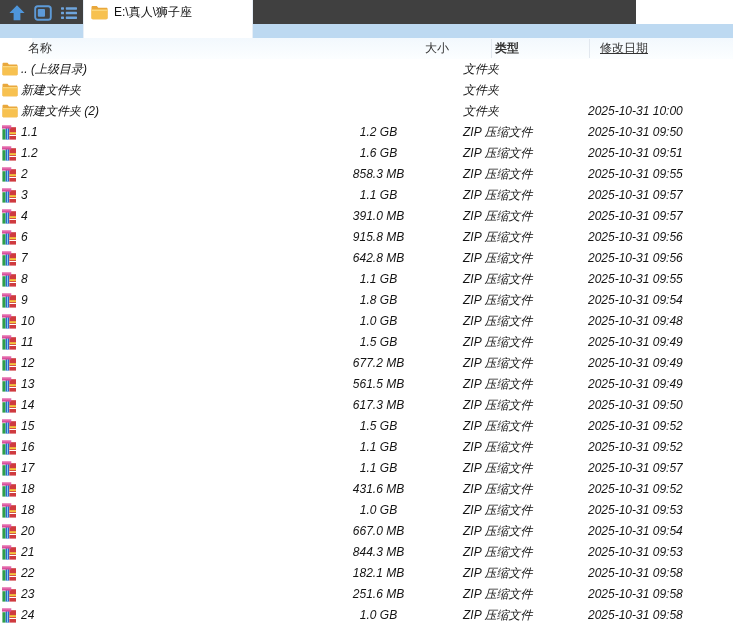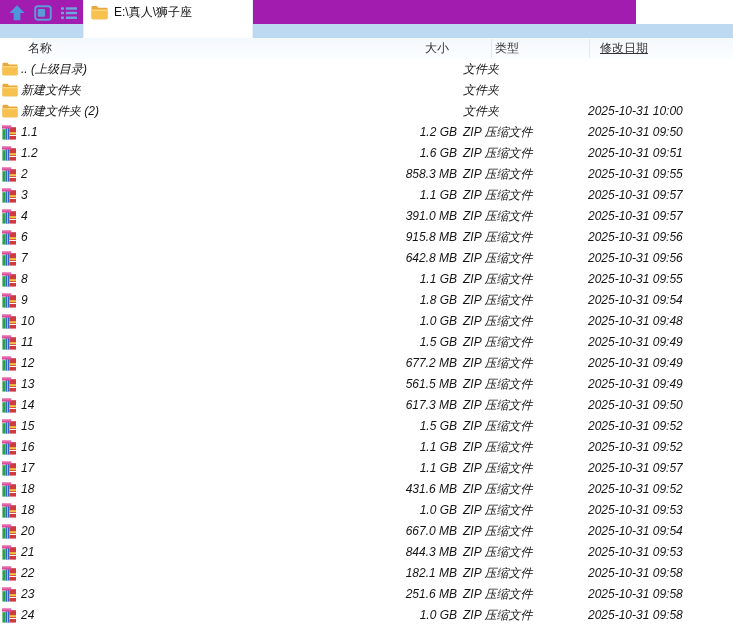--- a/index.html
+++ b/index.html
@@ -2,21 +2,21 @@
 <html><head>
 <meta charset="utf-8">
 <style>
   html,body{margin:0;padding:0;}
   body{
     width:733px;height:642px;overflow:hidden;background:#fff;
     font-family:"Liberation Sans","DejaVu Sans",sans-serif;
     -webkit-font-smoothing:antialiased;position:relative;
   }
   
-  .toolbar{position:absolute;left:0;top:0;width:636px;height:38px;background:#a21caf;}
+  .toolbar{position:absolute;left:0;top:0;width:636px;height:38px;background:#404040;}
   .strip{position:absolute;left:0;top:24px;width:733px;height:14px;background:#bdd9f1;z-index:1;}
   .tbtn{position:absolute;top:3px;width:20px;height:20px;cursor:pointer;z-index:2;}
   .tbtn svg{width:18px;height:18px;display:block;margin:1px auto;}
   .btn-up{left:7px;}
   .btn-image{left:33px;}
   .btn-list{left:59px;}
   .tab{
     position:absolute;left:83px;top:0;width:170px;height:38px;background:#fff;z-index:3;
     border-left:1px solid #e7eff7;border-right:1px solid #e7eff7;box-sizing:border-box;
   }
@@ -25,34 +25,34 @@
     position:absolute;left:30px;top:0;height:25px;line-height:25px;
     font-size:12px;color:#111;white-space:nowrap;
   }
   
   .header{position:absolute;left:0;top:38px;width:733px;height:21px;
     background:linear-gradient(#f2f8fd,#fcfeff);z-index:0;margin-left:32px;}
   .hcell{position:absolute;top:0;height:21px;line-height:21px;font-size:12px;color:#333;
     white-space:nowrap;cursor:pointer;}
   .h-name{left:-4px;}
   .h-size{left:393px;}
-  .h-type{left:463px;}
+  .h-type{left:463px;font-weight:bold;}
   .h-date{left:568px;text-decoration:underline;}
   .hsep{position:absolute;top:1px;width:1px;height:19px;background:#e2e8ef;}
   .hsep.s1{left:459px;} .hsep.s2{left:557px;} .hsep.s3{left:703px;}
   
   .list{position:absolute;left:0;top:59px;width:733px;}
   .row{position:relative;height:21px;cursor:pointer;font-style:italic;}
   .row .icon{position:absolute;left:2px;top:2px;width:16px;height:16px;}
   .row .icon svg{width:16px;height:16px;display:none;}
   .row .icon.is-folder svg.svg-folder{display:block;}
   .row .icon.is-zip svg.svg-zip{display:block;}
   .cell{position:absolute;top:0;height:21px;line-height:21px;font-size:12px;color:#141414;white-space:nowrap;}
   .c-name{left:21px;}
-  .c-size{left:300px;width:157px;text-align:right;}
+  .c-size{left:300px;width:157px;text-align:center;}
   .c-type{left:463px;}
   .c-date{left:588px;}
 </style>
 </head>
 <body>
 
 <div class="toolbar">
   <div class="strip"></div>
 
   <div class="tbtn btn-up">

